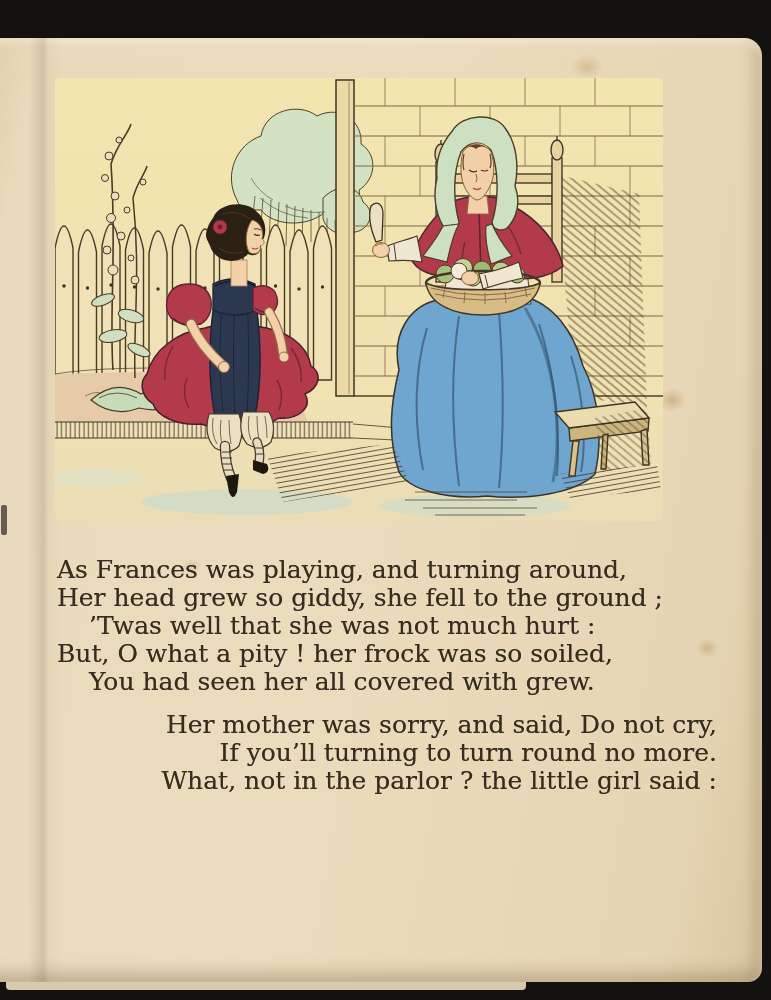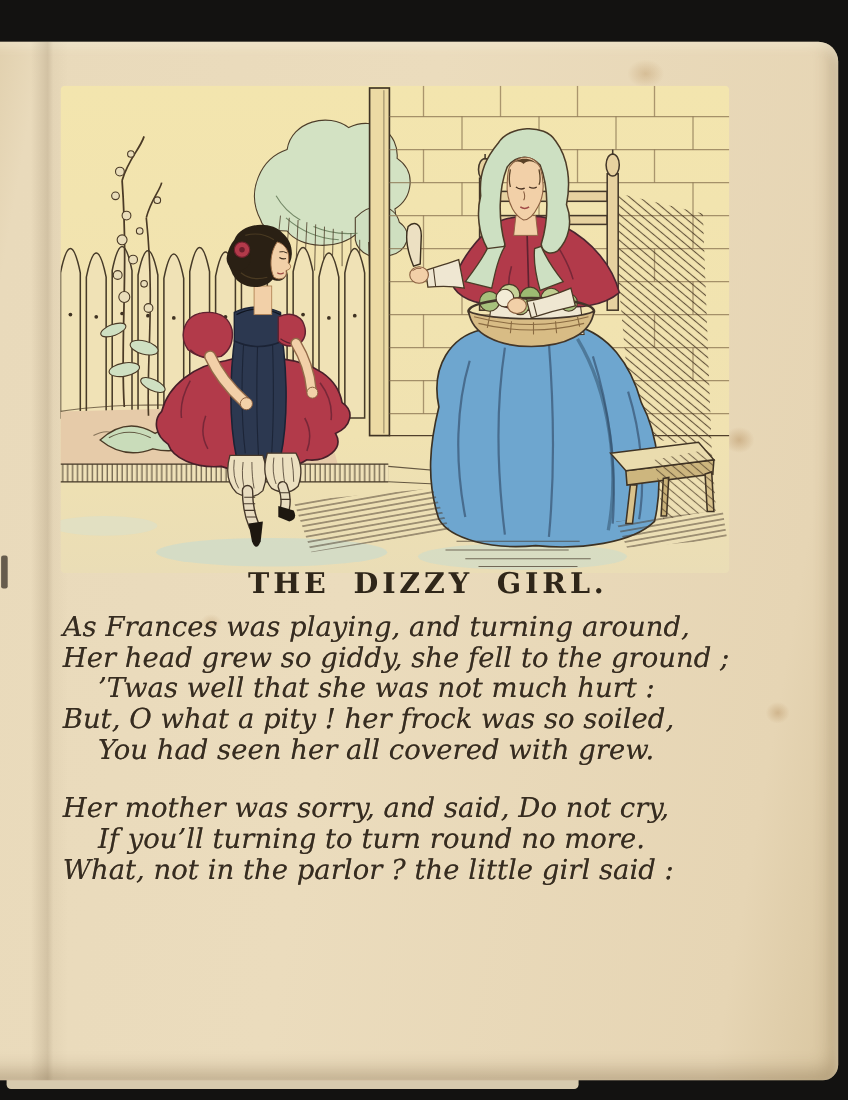--- a/index.html
+++ b/index.html
@@ -16,23 +16,23 @@
   .plate{position:absolute;left:83px;top:40px;width:608px;height:443px;}
   .fox{position:absolute;border-radius:50%;}
   .f1{left:686px;top:350px;width:28px;height:24px;background:radial-gradient(rgba(152,100,40,.30),rgba(152,100,40,0) 70%);}
   .f2{left:724px;top:600px;width:22px;height:20px;background:radial-gradient(rgba(152,100,40,.28),rgba(152,100,40,0) 70%);}
   .f3{left:598px;top:16px;width:34px;height:26px;background:radial-gradient(rgba(160,110,50,.25),rgba(160,110,50,0) 70%);}
   .f4{left:210px;top:520px;width:20px;height:16px;background:radial-gradient(rgba(152,100,40,.20),rgba(152,100,40,0) 70%);}
   .title{position:absolute;left:117px;top:478px;width:600px;margin:0;text-align:center;
         font-size:26px;font-weight:700;letter-spacing:3.5px;word-spacing:9px;color:#2f2619;
         font-family:"DejaVu Serif",serif;}
   .poem{position:absolute;left:85px;top:518px;width:660px;color:#362c20;}
-  .line{font-size:25px;line-height:28px;white-space:nowrap;text-shadow:0 0 .4px rgba(40,30,18,.55);font-style:italic;}
+  .line{font-size:25px;line-height:28px;white-space:nowrap;text-shadow:0 0 .4px rgba(40,30,18,.55);}
   .indent{padding-left:32px;}
-  .stanza-2{margin-top:25px;}
+  .stanza-2{margin-top:15px;text-align:right;}
 </style>
 </head>
 <body>
 
 <div class="stage">
   <div class="under-page"></div>
 
   <div class="page">
     <div class="crease"></div>
     <div class="edge-mark"></div>
@@ -277,21 +277,20 @@
             <path d="M199,370 h9 M200,376 h9" stroke="#46382a" stroke-width="1"></path>
           </g>
           <g fill="#1d1710">
             <path d="M171,398 L184,396 L182,414 Q178,424 174,414 Z"></path>
             <path d="M198,382 L212,386 Q216,394 208,396 L198,392 Z"></path>
           </g>
         </g>
       </svg>
     </div>
 
-    <h1 class="title">THE DIZZY GIRL.</h1>
 
     <div class="poem">
       <div class="stanza">
         <div class="line">As Frances was playing, and turning around,</div>
         <div class="line">Her head grew so giddy, she fell to the ground ;</div>
         <div class="line indent">’Twas well that she was not much hurt :</div>
         <div class="line">But, O what a pity ! her frock was so soiled,</div>
         <div class="line indent">You had seen her all covered with grew.</div>
       </div>
       <div class="stanza stanza-2">

